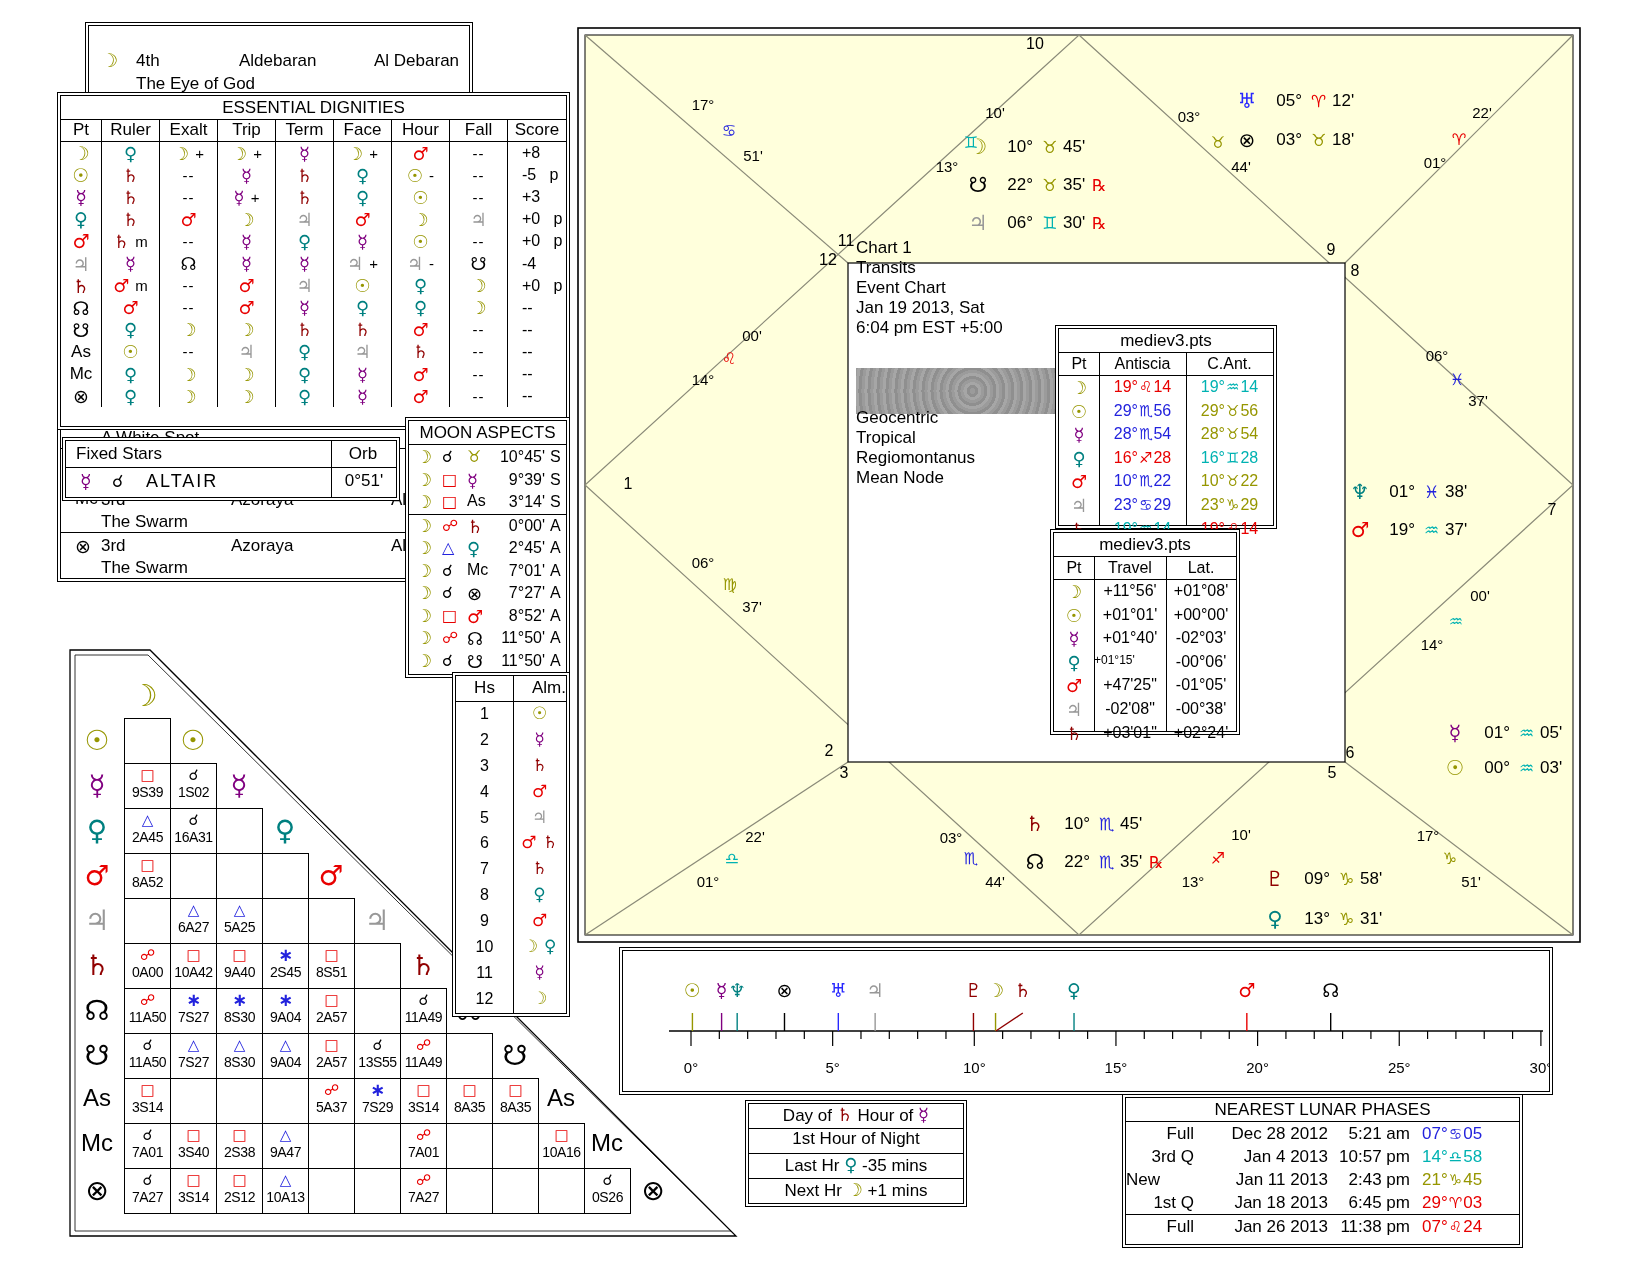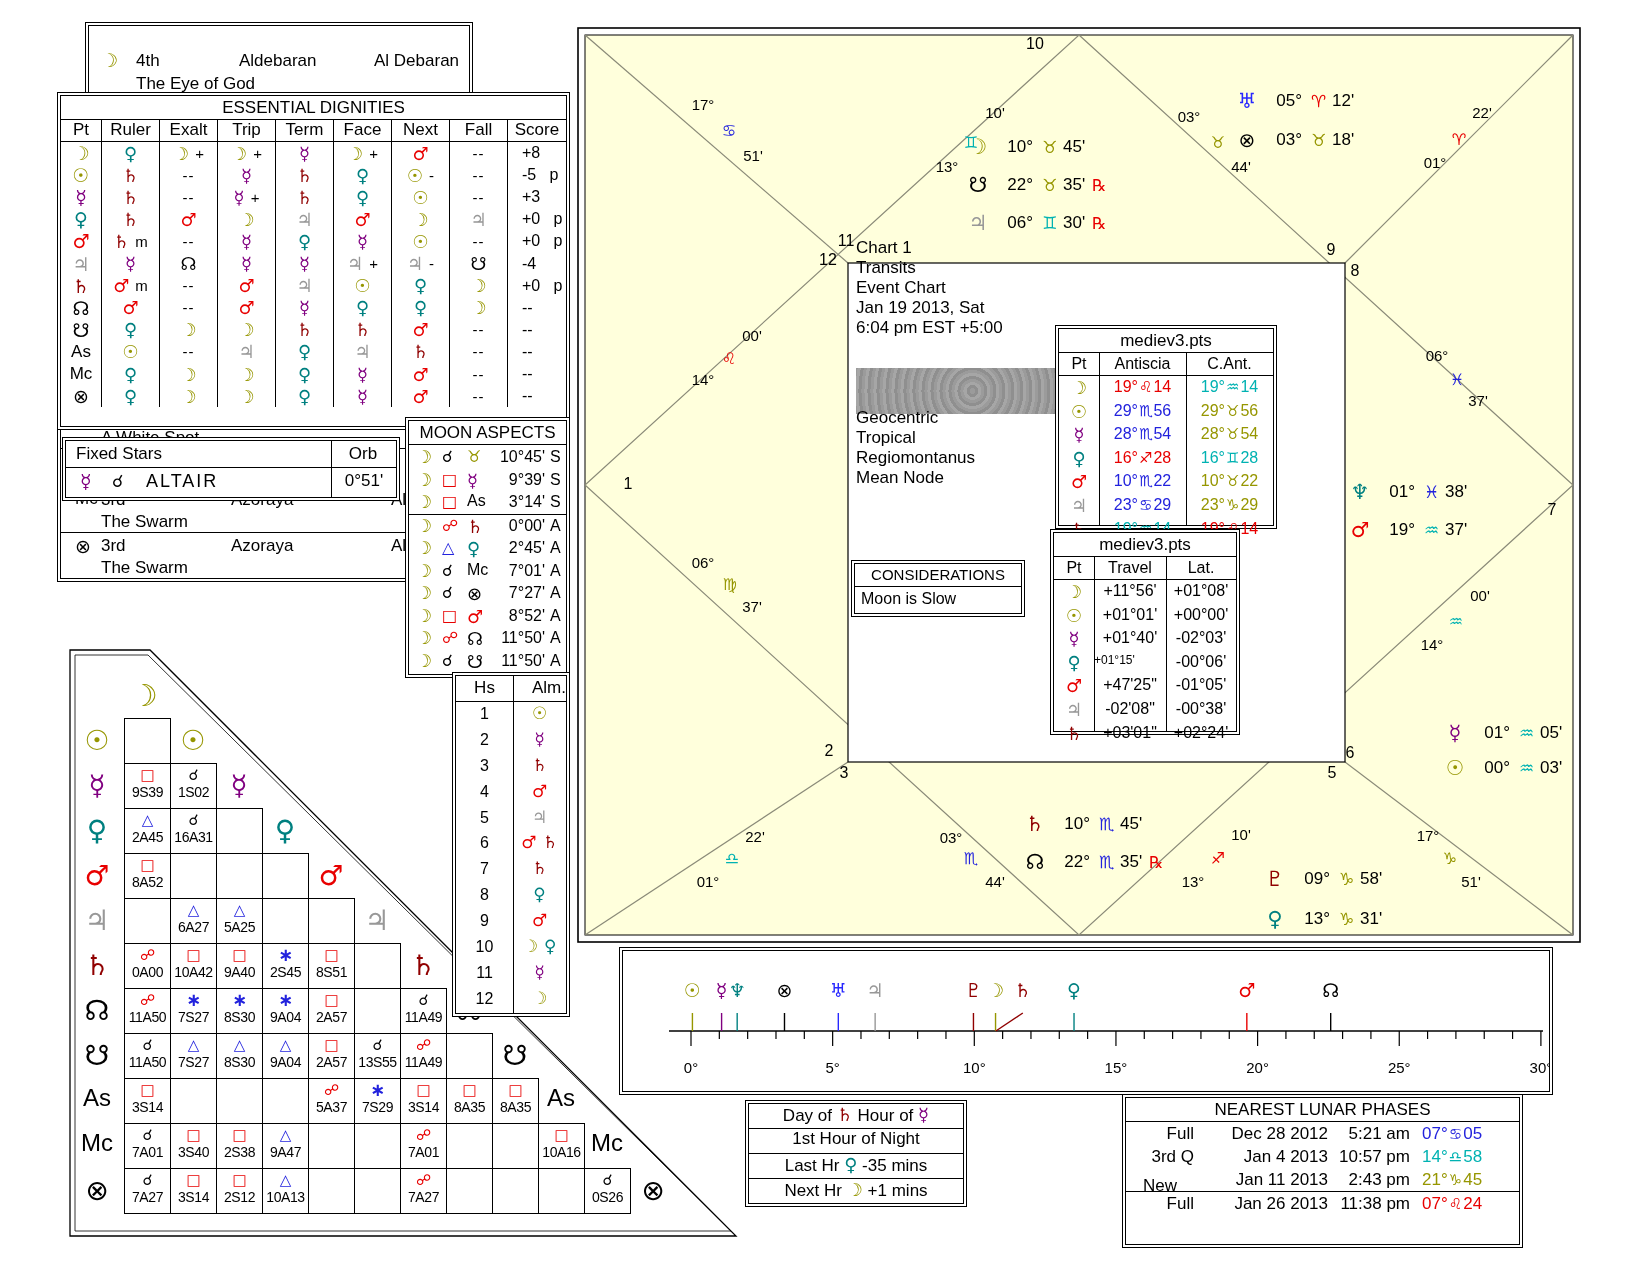--- a/index.html
+++ b/index.html
@@ -51,21 +51,21 @@
 
   <div class="box dbl" id="dignities" style="left:60px;top:95px;width:505px;height:330px;z-index:3;">
     <div class="ttl">ESSENTIAL DIGNITIES</div>
     <div id="dig-grid" style="position:absolute;left:0;top:24px;right:0;bottom:0;display:grid;grid-template-columns:40px 58px 58px 58px 58px 58px 58px 58px 1fr;grid-auto-rows:22.1px;">
         <div style="font-size: 17px; text-align: center; border-bottom: 1px solid rgb(0, 0, 0);">Pt</div>
         <div style="font-size: 17px; text-align: center; border-bottom: 1px solid rgb(0, 0, 0); border-left: 1px solid rgb(0, 0, 0);">Ruler</div>
         <div style="font-size: 17px; text-align: center; border-bottom: 1px solid rgb(0, 0, 0); border-left: 1px solid rgb(0, 0, 0);">Exalt</div>
         <div style="font-size: 17px; text-align: center; border-bottom: 1px solid rgb(0, 0, 0); border-left: 1px solid rgb(0, 0, 0);">Trip</div>
         <div style="font-size: 17px; text-align: center; border-bottom: 1px solid rgb(0, 0, 0); border-left: 1px solid rgb(0, 0, 0);">Term</div>
         <div style="font-size: 17px; text-align: center; border-bottom: 1px solid rgb(0, 0, 0); border-left: 1px solid rgb(0, 0, 0);">Face</div>
-        <div style="font-size: 17px; text-align: center; border-bottom: 1px solid rgb(0, 0, 0); border-left: 1px solid rgb(0, 0, 0);">Next</div>
+        <div style="font-size: 17px; text-align: center; border-bottom: 1px solid rgb(0, 0, 0); border-left: 1px solid rgb(0, 0, 0);">Hour</div>
         <div style="font-size: 17px; text-align: center; border-bottom: 1px solid rgb(0, 0, 0); border-left: 1px solid rgb(0, 0, 0);">Fall</div>
         <div style="font-size: 17px; text-align: center; border-bottom: 1px solid rgb(0, 0, 0); border-left: 1px solid rgb(0, 0, 0);">Score</div>
         <div style="text-align: center;"><span style="line-height: 22px; font-family: &quot;DejaVu Sans&quot;, sans-serif; font-size: 19px; color: rgb(150, 150, 0);">☽</span></div>
         <div style="border-left: 1px solid rgb(0, 0, 0); display: flex; justify-content: center; align-items: center; gap: 6px;">
           <span style="font-family: &quot;DejaVu Sans&quot;, sans-serif; font-size: 18px; color: rgb(0, 128, 128);">♀</span>
         </div>
         <div style="border-left: 1px solid rgb(0, 0, 0); display: flex; justify-content: center; align-items: center; gap: 6px;">
           <span style="font-family: &quot;DejaVu Sans&quot;, sans-serif; font-size: 18px; color: rgb(150, 150, 0);">☽</span>
           <span style="font-size: 15px;">+</span>
         </div>
@@ -921,24 +921,20 @@
           <div style="position: absolute; left: 127px; width: 87px; text-align: center; top: 2px; font-size: 16px; color: rgb(150, 150, 0);"><span style="color: rgb(150, 150, 0);">23°</span><span style="margin: 0px 1px; font-family: &quot;DejaVu Sans&quot;, sans-serif; font-size: 15px; color: rgb(150, 150, 0);">♑</span><span style="color: rgb(150, 150, 0);">29</span></div>
         </div>
         <div style="position: relative; height: 23.6px;">
           <div style="position: absolute; left: 0px; width: 40px; text-align: center; top: 1px;"><span style="font-family: &quot;DejaVu Sans&quot;, sans-serif; font-size: 18px; color: rgb(144, 0, 0);">♄</span></div>
           <div style="position: absolute; left: 40px; width: 87px; text-align: center; top: 2px; font-size: 16px; color: rgb(0, 178, 178);"><span style="color: rgb(0, 178, 178);">19°</span><span style="margin: 0px 1px; font-family: &quot;DejaVu Sans&quot;, sans-serif; font-size: 15px; color: rgb(0, 178, 178);">♒</span><span style="color: rgb(0, 178, 178);">14</span></div>
           <div style="position: absolute; left: 127px; width: 87px; text-align: center; top: 2px; font-size: 16px; color: rgb(232, 0, 0);"><span style="color: rgb(232, 0, 0);">19°</span><span style="margin: 0px 1px; font-family: &quot;DejaVu Sans&quot;, sans-serif; font-size: 15px; color: rgb(232, 0, 0);">♌</span><span style="color: rgb(232, 0, 0);">14</span></div>
         </div>
       </div>
     </div>
 
-  <div class="box dbl" id="considerations" style="left:854px;top:563px;width:166px;height:49px;z-index:3;">
-    <div class="ttl" style="font-size:15px;line-height:22px;height:22px;">CONSIDERATIONS</div>
-    <div style="position:absolute;left:6px;top:26px;font-size:16px;">Moon is Slow</div>
-  </div>
 
   <div class="box dbl" id="travel" style="left:1053px;top:532px;width:182px;height:198px;z-index:4;">
     <div class="ttl">mediev3.pts</div>
     <div id="trav-body"></div>
   <div style="position: absolute; inset: 24px 0px 0px;">
         <div style="position: absolute; left: 40px; top: 0px; bottom: 0px; border-left: 1px solid rgb(0, 0, 0);"></div>
         <div style="position: absolute; left: 112px; top: 0px; bottom: 0px; border-left: 1px solid rgb(0, 0, 0);"></div>
         <div style="position: relative; height: 22px; border-bottom: 1px solid rgb(0, 0, 0); font-size: 16px;">
           <span style="position: absolute; left: 0px; width: 40px; text-align: center; top: 2px;">Pt</span>
           <span style="position: absolute; left: 40px; width: 72px; text-align: center; top: 2px;">Travel</span>
@@ -1066,24 +1062,30 @@
           <span style="position: absolute; left: 206px; width: 78px; text-align: right; top: 2px;">5:21 am</span>
           <div style="position: absolute; left: 296px; top: 2px; color: rgb(34, 34, 221);"><span style="color: rgb(34, 34, 221);">07°</span><span style="margin: 0px 1px; font-family: &quot;DejaVu Sans&quot;, sans-serif; font-size: 15px; color: rgb(34, 34, 221);">♋</span><span style="color: rgb(34, 34, 221);">05</span></div>
         </div>
         <div style="position: relative; height: 23px; font-size: 17px;">
           <span style="position: absolute; left: 0px; width: 68px; text-align: right; top: 2px;">3rd Q</span>
           <span style="position: absolute; left: 74px; width: 128px; text-align: right; top: 2px;">Jan 4 2013</span>
           <span style="position: absolute; left: 206px; width: 78px; text-align: right; top: 2px;">10:57 pm</span>
           <div style="position: absolute; left: 296px; top: 2px; color: rgb(0, 178, 178);"><span style="color: rgb(0, 178, 178);">14°</span><span style="margin: 0px 1px; font-family: &quot;DejaVu Sans&quot;, sans-serif; font-size: 15px; color: rgb(0, 178, 178);">♎</span><span style="color: rgb(0, 178, 178);">58</span></div>
         </div>
         <div style="position: relative; height: 23px; font-size: 17px;">
-          <span style="position: absolute; left: 0px; width: 68px; text-align: center; top: 8px;">New</span>
+          <span style="position: absolute; left: 0px; width: 68px; text-align: left; top: 2px;">New</span>
           <span style="position: absolute; left: 74px; width: 128px; text-align: right; top: 2px;">Jan 11 2013</span>
           <span style="position: absolute; left: 206px; width: 78px; text-align: right; top: 2px;">2:43 pm</span>
           <div style="position: absolute; left: 296px; top: 2px; color: rgb(150, 150, 0);"><span style="color: rgb(150, 150, 0);">21°</span><span style="margin: 0px 1px; font-family: &quot;DejaVu Sans&quot;, sans-serif; font-size: 15px; color: rgb(150, 150, 0);">♑</span><span style="color: rgb(150, 150, 0);">45</span></div>
+        </div>
+        <div style="position: relative; height: 23px; font-size: 17px;">
+          <span style="position: absolute; left: 0px; width: 68px; text-align: right; top: 2px;">1st Q</span>
+          <span style="position: absolute; left: 74px; width: 128px; text-align: right; top: 2px;">Jan 18 2013</span>
+          <span style="position: absolute; left: 206px; width: 78px; text-align: right; top: 2px;">6:45 pm</span>
+          <div style="position: absolute; left: 296px; top: 2px; color: rgb(232, 0, 0);"><span style="color: rgb(232, 0, 0);">29°</span><span style="margin: 0px 1px; font-family: &quot;DejaVu Sans&quot;, sans-serif; font-size: 15px; color: rgb(232, 0, 0);">♈</span><span style="color: rgb(232, 0, 0);">03</span></div>
         </div>
         <div style="position: relative; height: 23px; font-size: 17px; border-top: 1px solid rgb(0, 0, 0);">
           <span style="position: absolute; left: 0px; width: 68px; text-align: right; top: 2px;">Full</span>
           <span style="position: absolute; left: 74px; width: 128px; text-align: right; top: 2px;">Jan 26 2013</span>
           <span style="position: absolute; left: 206px; width: 78px; text-align: right; top: 2px;">11:38 pm</span>
           <div style="position: absolute; left: 296px; top: 2px; color: rgb(232, 0, 0);"><span style="color: rgb(232, 0, 0);">07°</span><span style="margin: 0px 1px; font-family: &quot;DejaVu Sans&quot;, sans-serif; font-size: 15px; color: rgb(232, 0, 0);">♌</span><span style="color: rgb(232, 0, 0);">24</span></div>
         </div>
       </div>
   </div>
 

